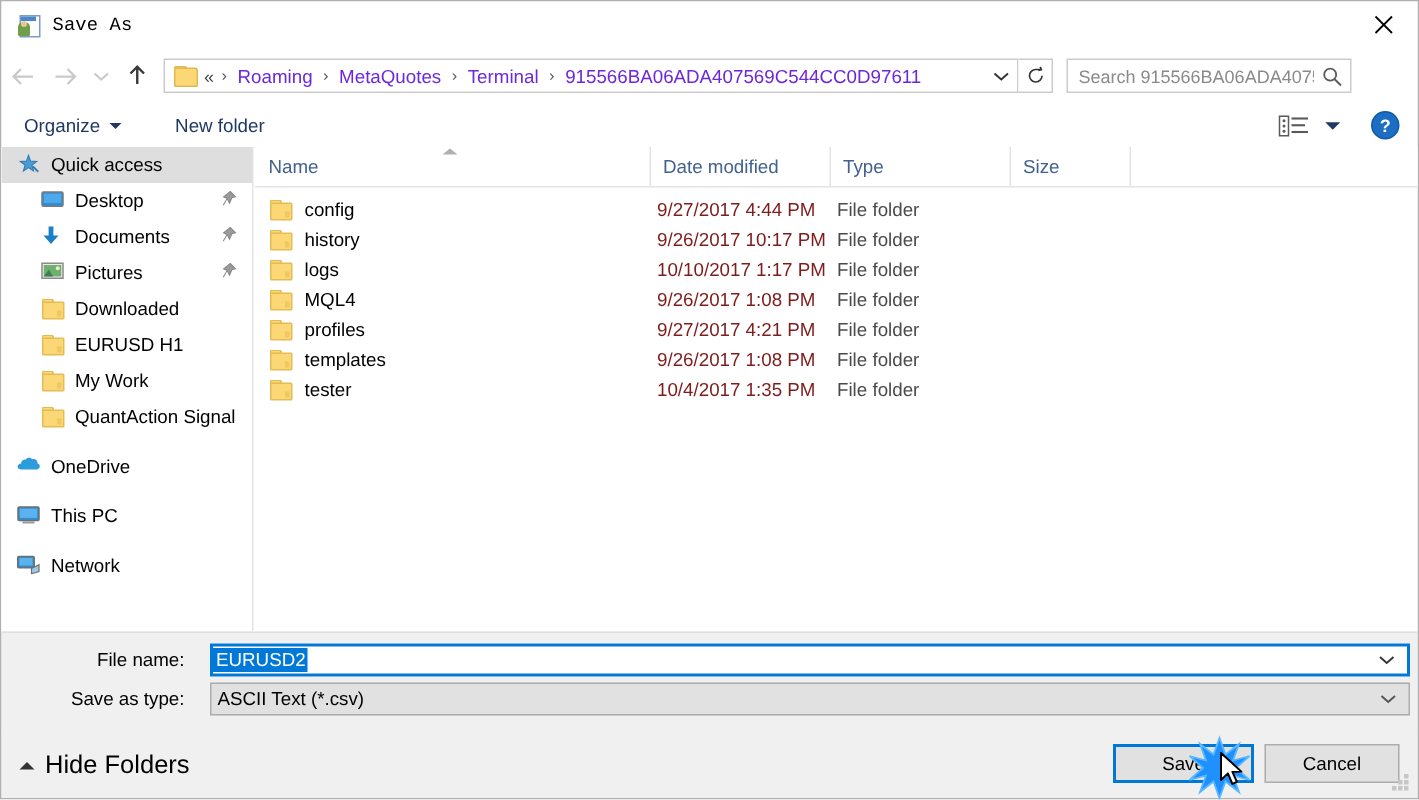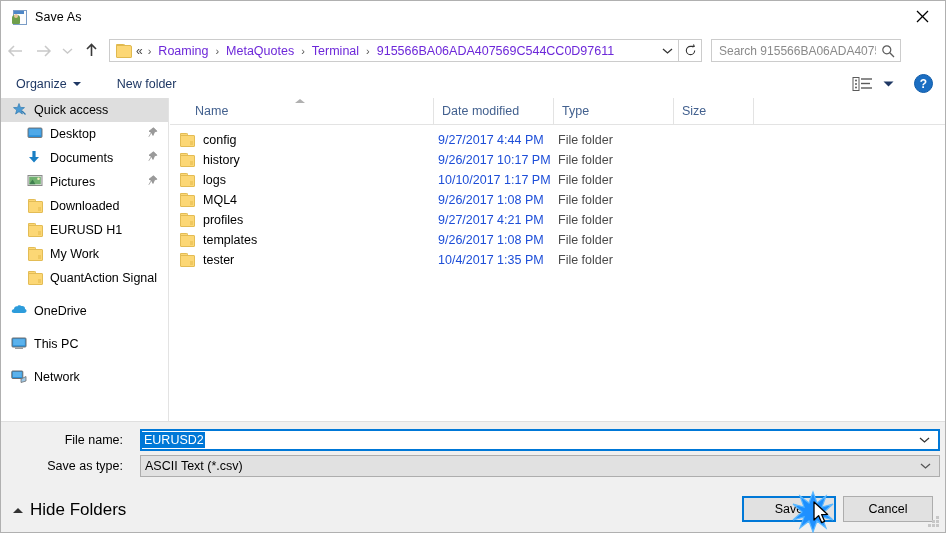--- a/index.html
+++ b/index.html
@@ -40,21 +40,21 @@
   }
   .title-icon .person {
     position: absolute; left: 1px; top: 6px; width: 8px; height: 9px;
     background: #6f9f4a; border-radius: 3px 3px 1px 1px;
   }
   .title-icon .head {
     position: absolute; left: 3px; top: 5px; width: 4px; height: 4px;
     background: #e8c89a; border-radius: 50%;
   }
   .title-text {
-    font-size: 12.5px; color: #000; letter-spacing: .1px;
+    font-size: 12.5px; color: #000; letter-spacing: .1px; font-family: Liberation Mono, monospace;
   }
   .close-btn {
     position: absolute; right: 0; top: 0;
     width: 46px; height: 30px;
     display: flex; align-items: center; justify-content: center;
     cursor: default;
   }
   .close-btn svg { display:block; }
 
   
@@ -213,36 +213,36 @@
   }
   .col {
     position: absolute; top: 0; height: 26px;
     display: flex; align-items: center;
     font-size: 12.5px; color: #43618f;
     border-left: 1px solid #e3e3e3;
     padding-left: 8px;
     box-sizing: border-box;
     white-space: nowrap;
   }
-  .col.first { border-left: none; padding-left: 9px; margin-left: 16px; }
+  .col.first { border-left: none; padding-left: 9px; }
   .sort-arrow {
     position: absolute; top: 1px; left: 125px;
     width: 0; height: 0;
     border-left: 5px solid transparent;
     border-right: 5px solid transparent;
     border-bottom: 4px solid #b0b0b0;
   }
   .rows { position: relative; padding-top: 5px; }
   .row {
     height: 20px; display: flex; align-items: center;
     position: relative; font-size: 12.5px; color: #000;
   }
   .row .ricon { width: 16px; height: 16px; margin-left: 9px; margin-right: 8px; position: relative; flex:none; }
   .row .rname { width: 235px; white-space: nowrap; overflow: hidden; }
-  .row .rdate { width: 120px; color: #1d4ed8; white-space: nowrap; }
+  .row .rdate { width: 120px; color: #7f1d1d; white-space: nowrap; }
   .row .rtype { width: 120px; color: #4a4a4a; white-space: nowrap; }
   .row .rsize { width: 80px; color: #4a4a4a; text-align: right; }
 
   
   .formarea {
     position: absolute; left: 0; top: 420px;
     width: 944px; height: 67px;
     background: #f0f0f0;
     border-top: 1px solid #dfdfdf;
   }

